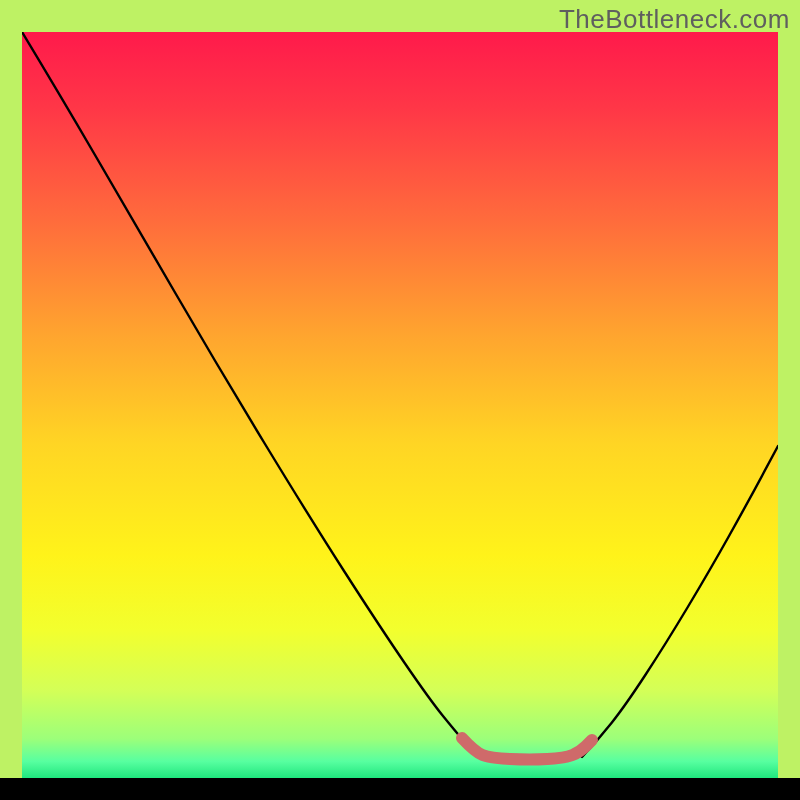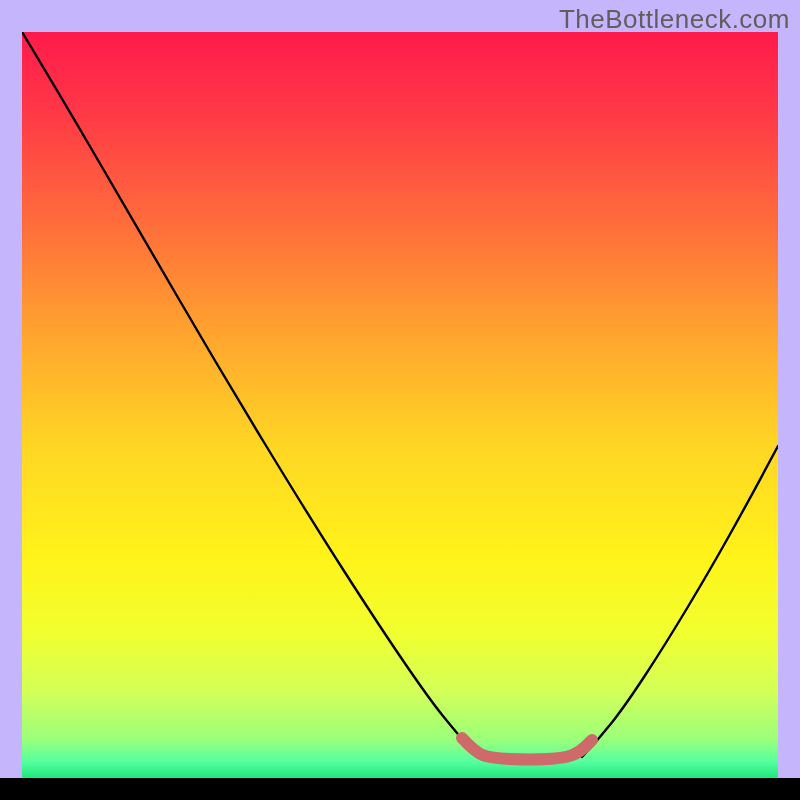--- a/index.html
+++ b/index.html
@@ -7,21 +7,21 @@
     padding: 0;
     width: 800px;
     height: 800px;
     background: #000;
     overflow: hidden;
     font-family: Arial, Helvetica, sans-serif;
   }
   .frame {
     position: absolute;
     inset: 0;
-    background: #c4b5fd;
+    background: #bef264;
     text-decoration: underline;
   }
   .watermark {
     position: absolute;
     top: 4px;
     right: 10px;
     color: #5f5f5f;
     font-size: 26px;
     font-weight: 500;
     letter-spacing: 0.5px;

